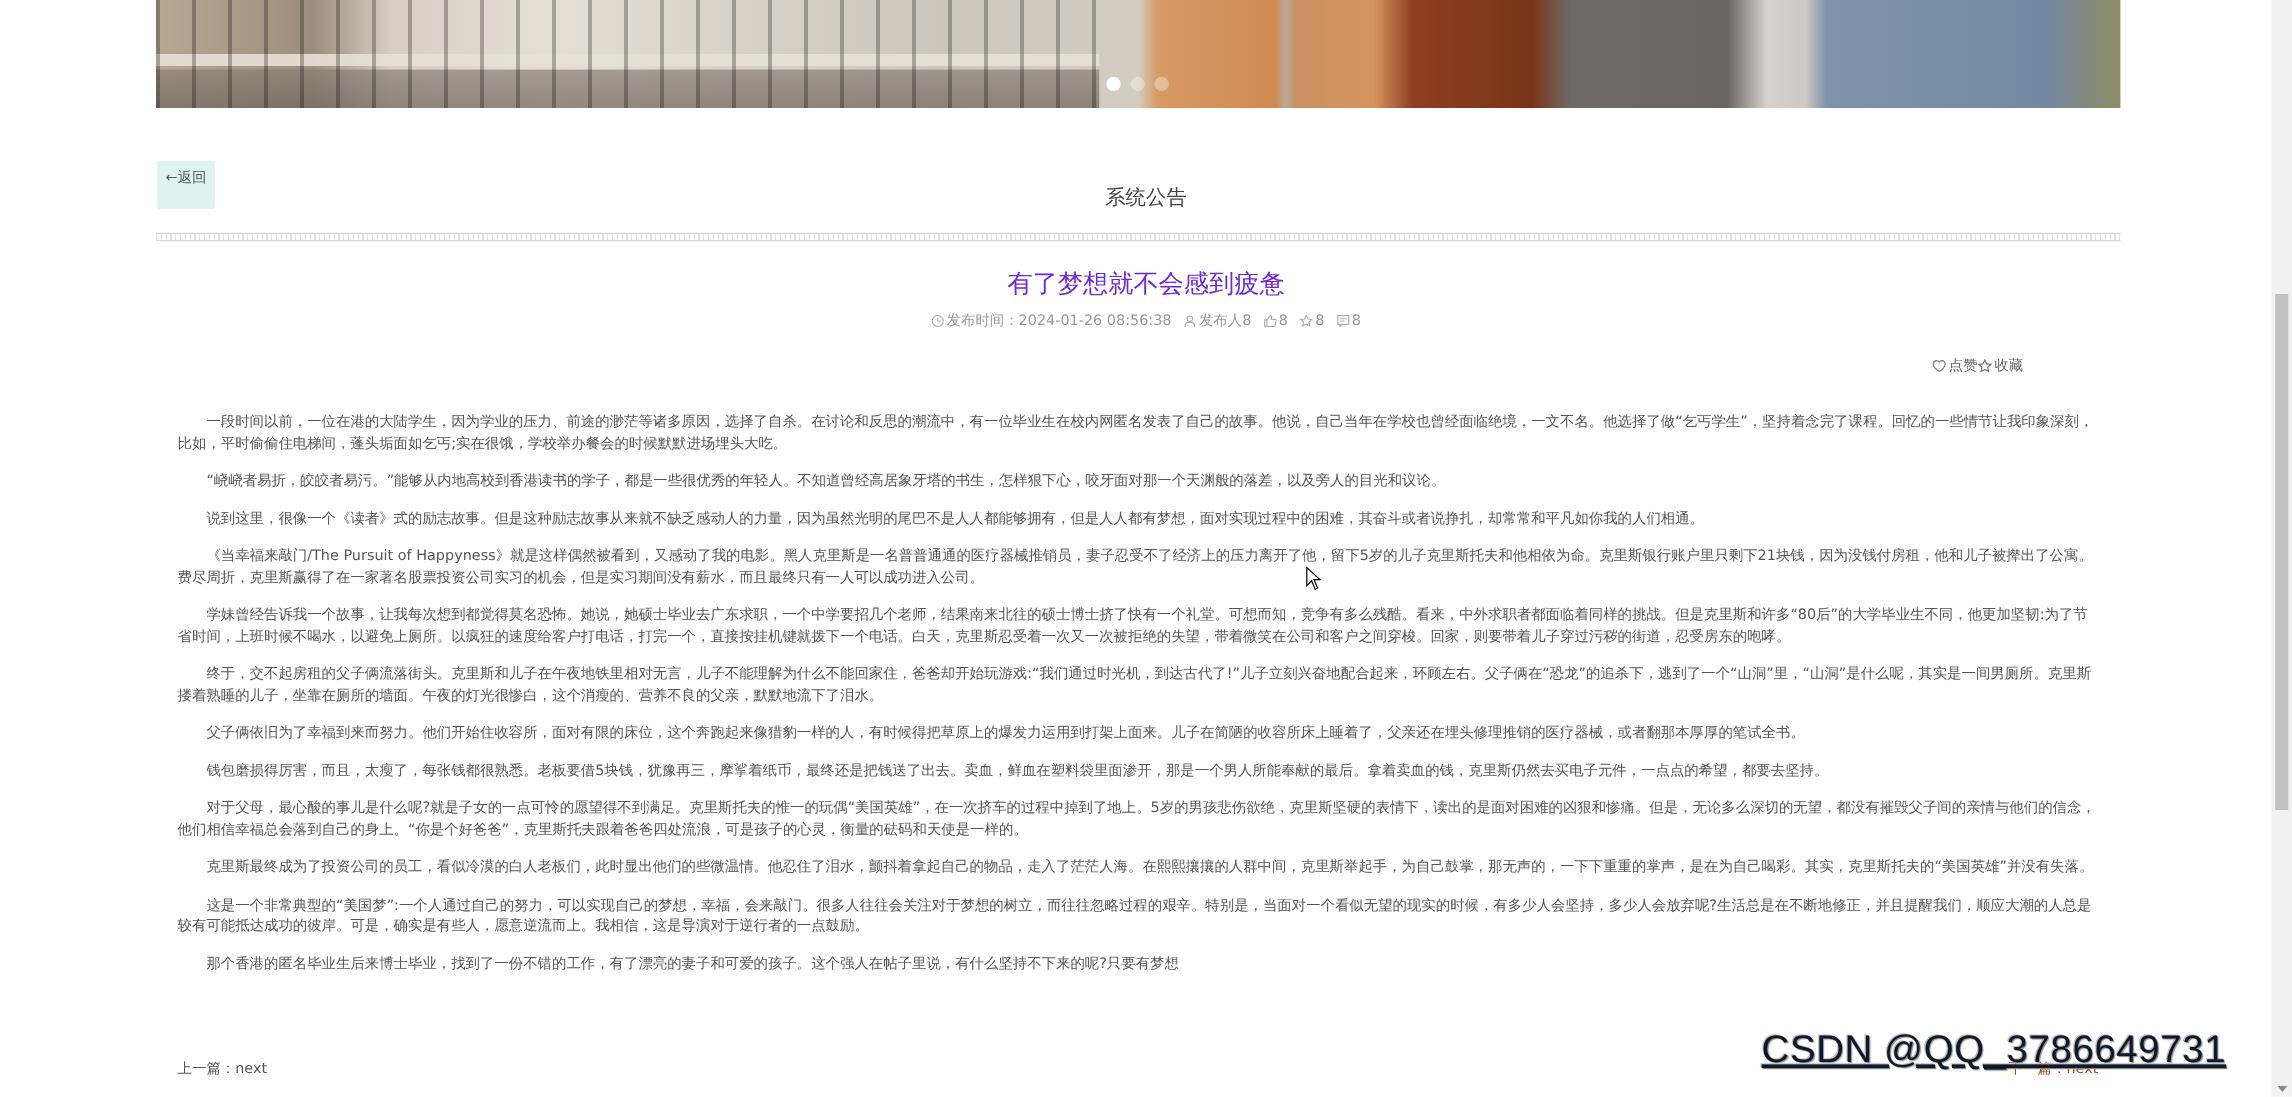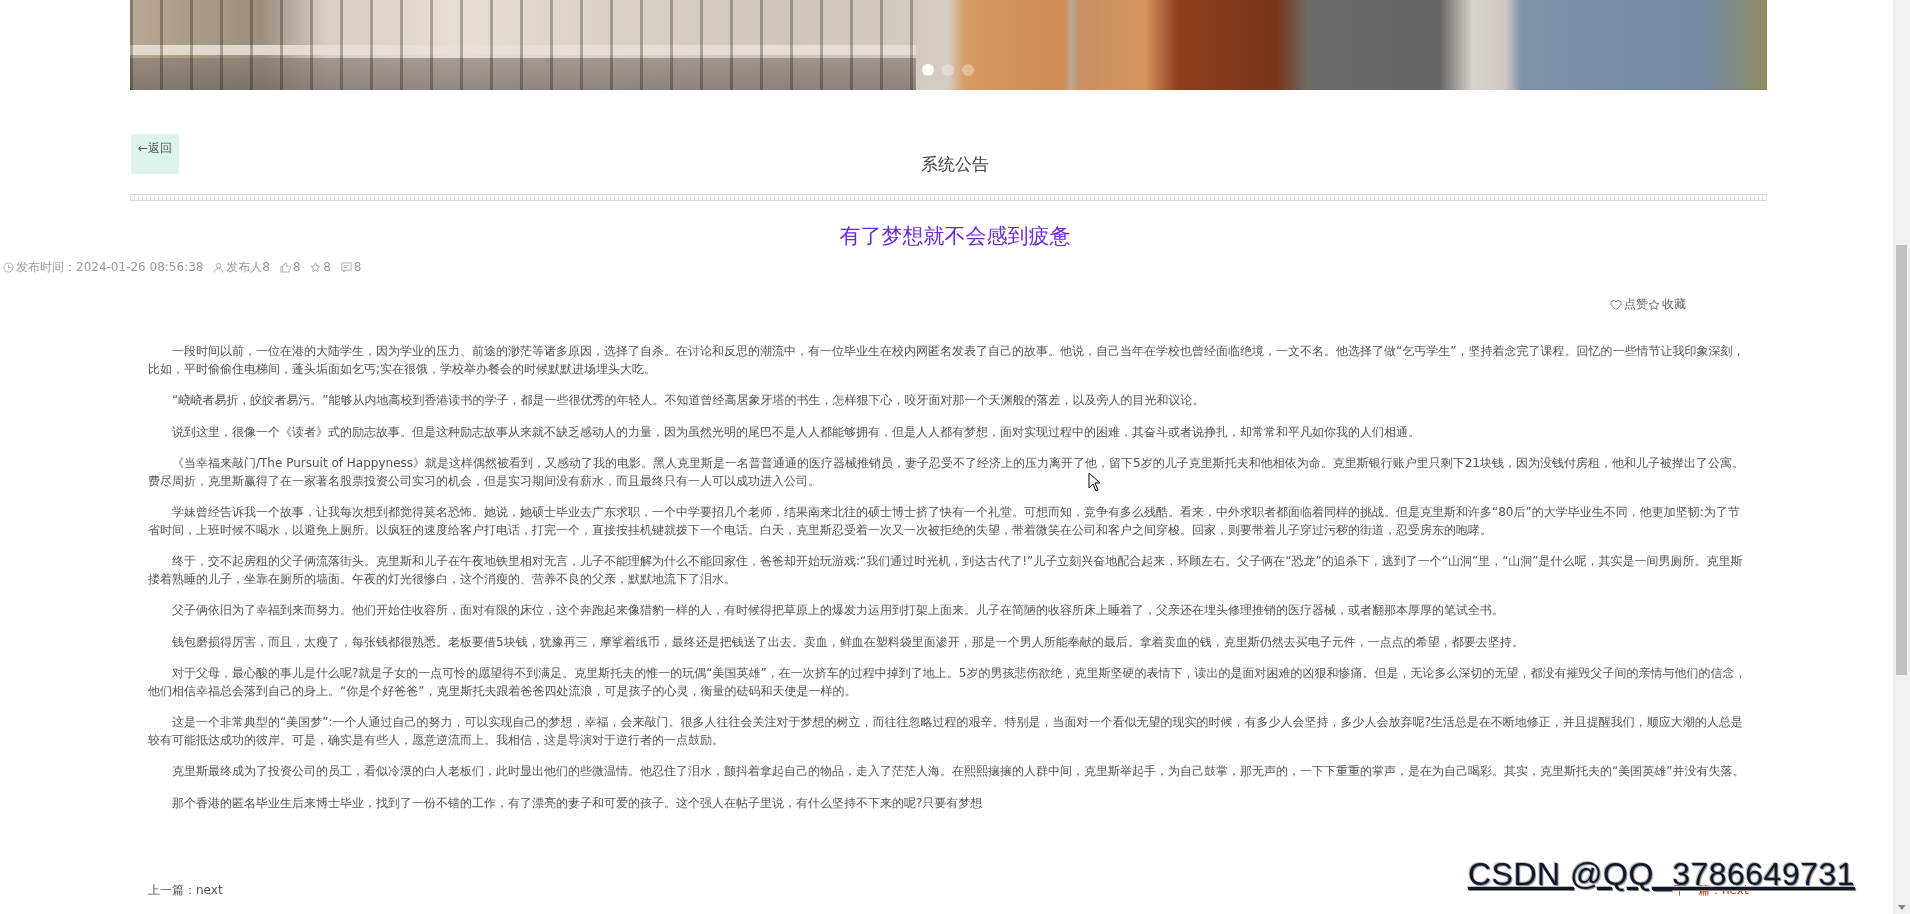--- a/index.html
+++ b/index.html
@@ -47,21 +47,21 @@
   .divider {
     position: absolute; left: 130px; top: 194px; width: 1637px; height: 5px;
     border-top: 1px solid #d8d8d8; border-bottom: 1px solid #d8d8d8;
     background: repeating-linear-gradient(90deg, #e2e2e2 0 1px, #ffffff 1px 4px);
   }
   .article-title {
     position: absolute; left: 0; width: 1910px; top: 222px; text-align: center;
     font-size: 21px; color: #6d28d9;
   }
   .meta {
-    position: absolute; left: 0; width: 1910px; top: 259px; text-align: left;
+    position: absolute; left: 0; width: 1910px; top: 259px; text-align: center;
     font-size: 12px; color: #999;
   }
   .meta .item { margin: 0 3px; }
   .meta svg { vertical-align: -2px; margin-right: 2px; }
   .actions {
     position: absolute; left: 1610px; top: 296px; display: flex; 
     font-size: 12px; color: #666;
   }
   .actions .act { cursor: pointer; display: flex; align-items: center; gap: 2px; }
 
@@ -165,22 +165,22 @@
 <div class="content">
   <p>一段时间以前，一位在港的大陆学生，因为学业的压力、前途的渺茫等诸多原因，选择了自杀。在讨论和反思的潮流中，有一位毕业生在校内网匿名发表了自己的故事。他说，自己当年在学校也曾经面临绝境，一文不名。他选择了做“乞丐学生”，坚持着念完了课程。回忆的一些情节让我印象深刻，比如，平时偷偷住电梯间，蓬头垢面如乞丐;实在很饿，学校举办餐会的时候默默进场埋头大吃。</p>
   <p>“峣峣者易折，皎皎者易污。”能够从内地高校到香港读书的学子，都是一些很优秀的年轻人。不知道曾经高居象牙塔的书生，怎样狠下心，咬牙面对那一个天渊般的落差，以及旁人的目光和议论。</p>
   <p>说到这里，很像一个《读者》式的励志故事。但是这种励志故事从来就不缺乏感动人的力量，因为虽然光明的尾巴不是人人都能够拥有，但是人人都有梦想，面对实现过程中的困难，其奋斗或者说挣扎，却常常和平凡如你我的人们相通。</p>
   <p>《当幸福来敲门/The Pursuit of Happyness》就是这样偶然被看到，又感动了我的电影。黑人克里斯是一名普普通通的医疗器械推销员，妻子忍受不了经济上的压力离开了他，留下5岁的儿子克里斯托夫和他相依为命。克里斯银行账户里只剩下21块钱，因为没钱付房租，他和儿子被撵出了公寓。费尽周折，克里斯赢得了在一家著名股票投资公司实习的机会，但是实习期间没有薪水，而且最终只有一人可以成功进入公司。</p>
   <p>学妹曾经告诉我一个故事，让我每次想到都觉得莫名恐怖。她说，她硕士毕业去广东求职，一个中学要招几个老师，结果南来北往的硕士博士挤了快有一个礼堂。可想而知，竞争有多么残酷。看来，中外求职者都面临着同样的挑战。但是克里斯和许多“80后”的大学毕业生不同，他更加坚韧:为了节省时间，上班时候不喝水，以避免上厕所。以疯狂的速度给客户打电话，打完一个，直接按挂机键就拨下一个电话。白天，克里斯忍受着一次又一次被拒绝的失望，带着微笑在公司和客户之间穿梭。回家，则要带着儿子穿过污秽的街道，忍受房东的咆哮。</p>
   <p>终于，交不起房租的父子俩流落街头。克里斯和儿子在午夜地铁里相对无言，儿子不能理解为什么不能回家住，爸爸却开始玩游戏:“我们通过时光机，到达古代了!”儿子立刻兴奋地配合起来，环顾左右。父子俩在“恐龙”的追杀下，逃到了一个“山洞”里，“山洞”是什么呢，其实是一间男厕所。克里斯搂着熟睡的儿子，坐靠在厕所的墙面。午夜的灯光很惨白，这个消瘦的、营养不良的父亲，默默地流下了泪水。</p>
   <p>父子俩依旧为了幸福到来而努力。他们开始住收容所，面对有限的床位，这个奔跑起来像猎豹一样的人，有时候得把草原上的爆发力运用到打架上面来。儿子在简陋的收容所床上睡着了，父亲还在埋头修理推销的医疗器械，或者翻那本厚厚的笔试全书。</p>
   <p>钱包磨损得厉害，而且，太瘦了，每张钱都很熟悉。老板要借5块钱，犹豫再三，摩挲着纸币，最终还是把钱送了出去。卖血，鲜血在塑料袋里面渗开，那是一个男人所能奉献的最后。拿着卖血的钱，克里斯仍然去买电子元件，一点点的希望，都要去坚持。</p>
   <p>对于父母，最心酸的事儿是什么呢?就是子女的一点可怜的愿望得不到满足。克里斯托夫的惟一的玩偶“美国英雄”，在一次挤车的过程中掉到了地上。5岁的男孩悲伤欲绝，克里斯坚硬的表情下，读出的是面对困难的凶狠和惨痛。但是，无论多么深切的无望，都没有摧毁父子间的亲情与他们的信念，他们相信幸福总会落到自己的身上。“你是个好爸爸”，克里斯托夫跟着爸爸四处流浪，可是孩子的心灵，衡量的砝码和天使是一样的。</p>
+  <p>克里斯最终成为了投资公司的员工，看似冷漠的白人老板们，此时显出他们的些微温情。他忍住了泪水，颤抖着拿起自己的物品，走入了茫茫人海。在熙熙攘攘的人群中间，克里斯举起手，为自己鼓掌，那无声的，一下下重重的掌声，是在为自己喝彩。其实，克里斯托夫的“美国英雄”并没有失落。</p>
   <p>这是一个非常典型的“美国梦”:一个人通过自己的努力，可以实现自己的梦想，幸福，会来敲门。很多人往往会关注对于梦想的树立，而往往忽略过程的艰辛。特别是，当面对一个看似无望的现实的时候，有多少人会坚持，多少人会放弃呢?生活总是在不断地修正，并且提醒我们，顺应大潮的人总是较有可能抵达成功的彼岸。可是，确实是有些人，愿意逆流而上。我相信，这是导演对于逆行者的一点鼓励。</p>
-  <p>克里斯最终成为了投资公司的员工，看似冷漠的白人老板们，此时显出他们的些微温情。他忍住了泪水，颤抖着拿起自己的物品，走入了茫茫人海。在熙熙攘攘的人群中间，克里斯举起手，为自己鼓掌，那无声的，一下下重重的掌声，是在为自己喝彩。其实，克里斯托夫的“美国英雄”并没有失落。</p>
   <p>那个香港的匿名毕业生后来博士毕业，找到了一份不错的工作，有了漂亮的妻子和可爱的孩子。这个强人在帖子里说，有什么坚持不下来的呢?只要有梦想</p>
 </div>
 
 <div class="prev">上一篇：next</div>
 <div class="next">下一篇：next</div>
 
 <div class="watermark">CSDN @QQ_3786649731</div>
 
 <div class="scrollbar">
   <div class="thumb"></div>

